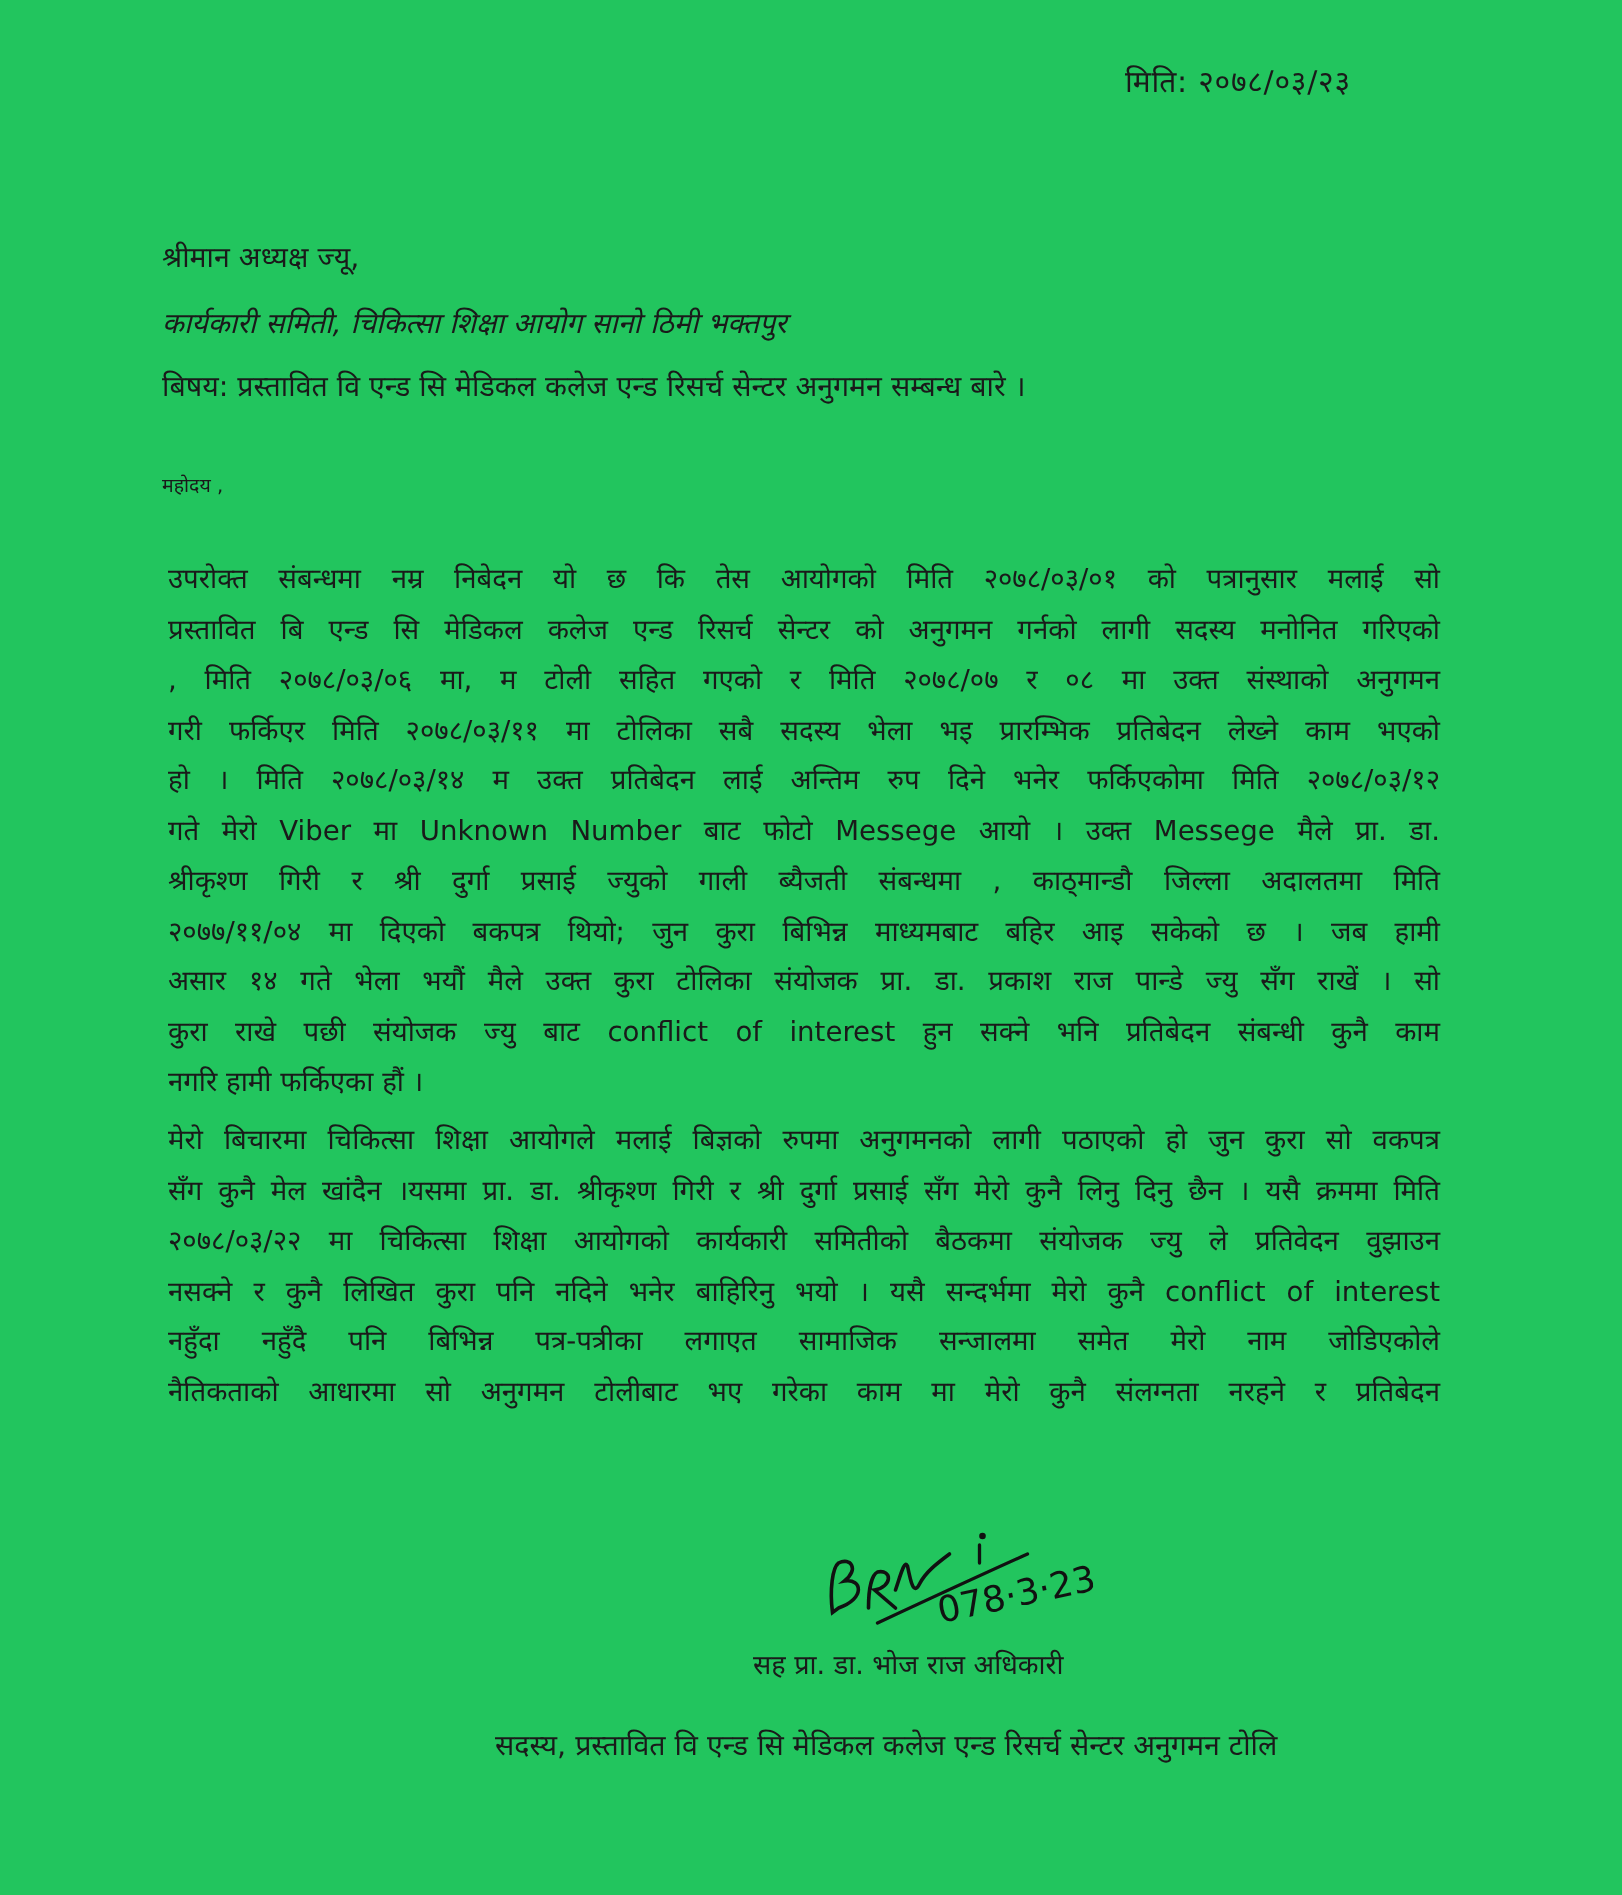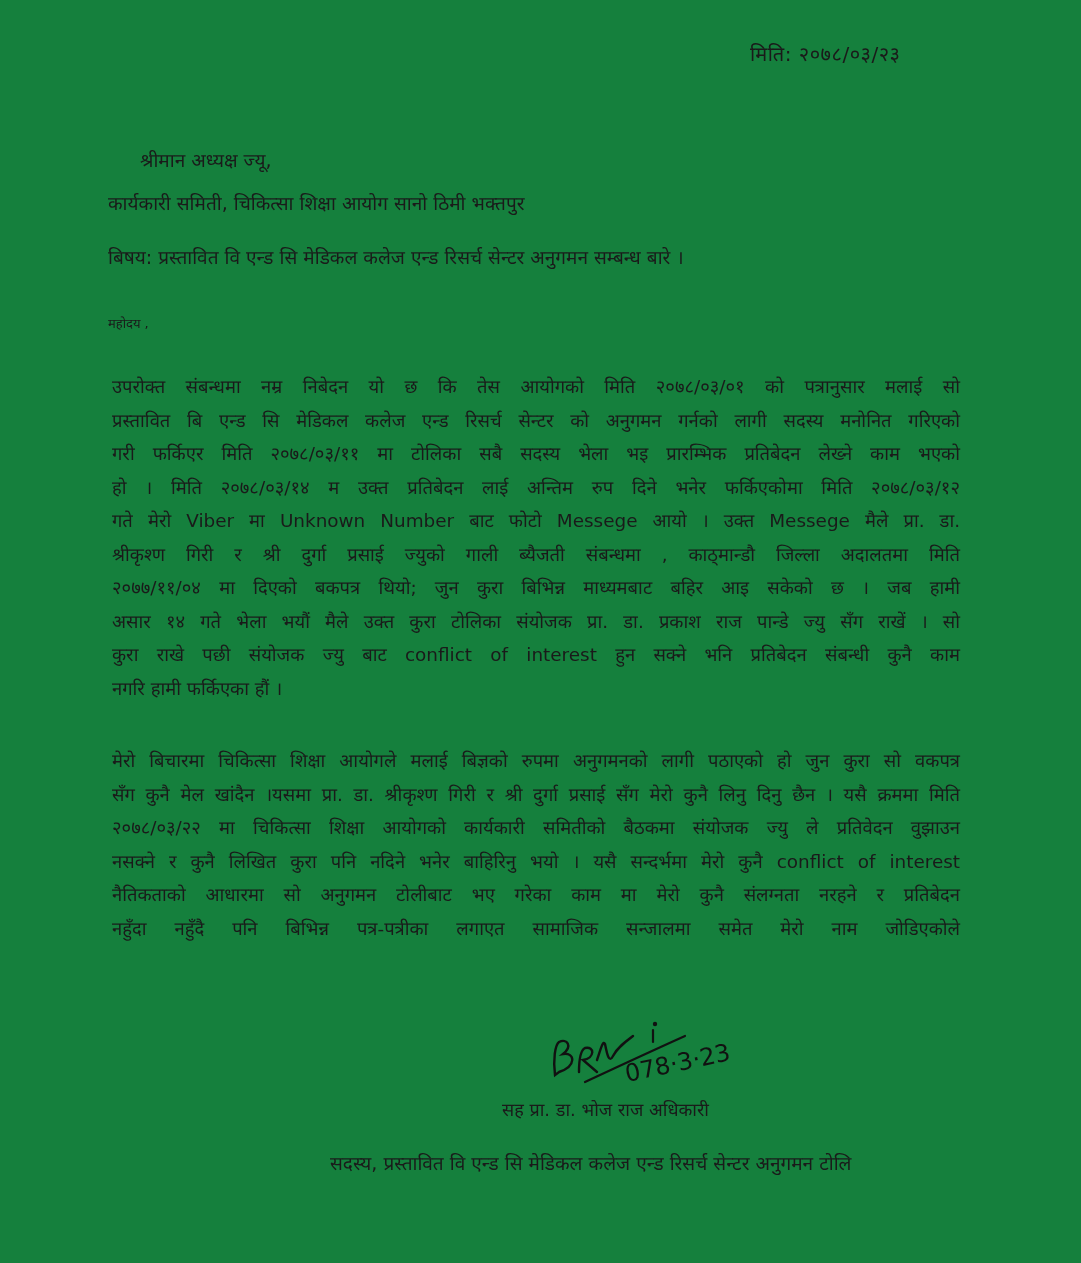--- a/index.html
+++ b/index.html
@@ -1,25 +1,25 @@
 <!DOCTYPE html>
 <html><head>
   <meta charset="utf-8">
   <style>
     html, body { margin: 0; padding: 0; background: #ffffff; }
     body {
       width: 1081px; height: 1263px; position: relative; overflow: hidden;
       font-family: "DejaVu Sans", "Liberation Sans", sans-serif;
       color: #1a1a1a;
     }
-    .page { position: absolute; left: 0; top: 0; width: 1081px; height: 1263px; background: #15803d; }
+    .page { position: absolute; left: 0; top: 0; width: 1081px; height: 1263px; background: #22c55e; }
     .date { position: absolute; left: 750px; top: 40px; font-size: 20px; letter-spacing: 0.5px; }
     .addr { position: absolute; left: 108px; font-size: 19px; line-height: 36px; }
-    .addr1 { top: 142px; margin-left: 32px; }
-    .addr2 { top: 185px; }
+    .addr1 { top: 154px; }
+    .addr2 { top: 198px; font-style: italic; }
     .subject { position: absolute; left: 108px; top: 244px; font-size: 19px; }
     .salutation { position: absolute; left: 108px; top: 314px; font-size: 13px; }
     .para { position: absolute; left: 112px; width: 848px; font-size: 18.4px; line-height: 33.5px; text-align: justify; }
     .para .line { display: block; white-space: nowrap; text-align-last: justify; text-align: justify; }
     .para .line.last { text-align-last: left; }
     .p1 { top: 352px; margin-top: 18px; }
     .p2 { top: 744px; }
     .sig-block { position: absolute; left: 545px; top: 1020px; width: 200px; height: 70px; }
     .sig-svg { position: absolute; left: 0; top: 0; }
     .signer { position: absolute; left: 502px; top: 1097px; font-size: 18px; }
@@ -33,37 +33,38 @@
 
   <div class="addr addr1">श्रीमान अध्यक्ष ज्यू,</div>
   <div class="addr addr2">कार्यकारी समिती, चिकित्सा शिक्षा आयोग सानो ठिमी भक्तपुर</div>
 
   <div class="subject">बिषय: प्रस्तावित वि एन्ड सि मेडिकल कलेज एन्ड रिसर्च सेन्टर अनुगमन सम्बन्ध बारे ।</div>
   <div class="salutation">महोदय ,</div>
 
   <div class="para p1">
     <span class="line">उपरोक्त संबन्धमा नम्र निबेदन यो छ कि तेस आयोगको मिति २०७८/०३/०१ को पत्रानुसार मलाई सो</span>
     <span class="line">प्रस्तावित बि एन्ड सि मेडिकल कलेज एन्ड रिसर्च सेन्टर को अनुगमन गर्नको लागी सदस्य मनोनित गरिएको</span>
+    <span class="line">, मिति २०७८/०३/०६ मा, म टोली सहित गएको र मिति २०७८/०७ र ०८ मा उक्त संस्थाको अनुगमन</span>
     <span class="line">गरी फर्किएर मिति २०७८/०३/११ मा टोलिका सबै सदस्य भेला भइ प्रारम्भिक प्रतिबेदन लेख्ने काम भएको</span>
     <span class="line">हो । मिति २०७८/०३/१४ म उक्त प्रतिबेदन लाई अन्तिम रुप दिने भनेर फर्किएकोमा मिति २०७८/०३/१२</span>
     <span class="line">गते मेरो Viber मा Unknown Number बाट फोटो Messege आयो । उक्त Messege मैले प्रा. डा.</span>
     <span class="line">श्रीकृश्ण गिरी र श्री दुर्गा प्रसाई ज्युको गाली ब्यैजती संबन्धमा , काठ्मान्डौ जिल्ला अदालतमा मिति</span>
     <span class="line">२०७७/११/०४ मा दिएको बकपत्र थियो; जुन कुरा बिभिन्न माध्यमबाट बहिर आइ सकेको छ । जब हामी</span>
     <span class="line">असार १४ गते भेला भयौं मैले उक्त कुरा टोलिका संयोजक प्रा. डा. प्रकाश राज पान्डे ज्यु सँग राखें । सो</span>
     <span class="line">कुरा राखे पछी संयोजक ज्यु बाट conflict of interest हुन सक्ने भनि प्रतिबेदन संबन्धी कुनै काम</span>
     <span class="line last">नगरि हामी फर्किएका हौं ।</span>
   </div>
 
   <div class="para p2">
     <span class="line">मेरो बिचारमा चिकित्सा शिक्षा आयोगले मलाई बिज्ञको रुपमा अनुगमनको लागी पठाएको हो जुन कुरा सो वकपत्र</span>
     <span class="line">सँग कुनै मेल खांदैन ।यसमा प्रा. डा. श्रीकृश्ण गिरी र श्री दुर्गा प्रसाई सँग मेरो कुनै लिनु दिनु छैन । यसै क्रममा मिति</span>
     <span class="line">२०७८/०३/२२ मा चिकित्सा शिक्षा आयोगको कार्यकारी समितीको बैठकमा संयोजक ज्यु ले प्रतिवेदन वुझाउन</span>
     <span class="line">नसक्ने र कुनै लिखित कुरा पनि नदिने भनेर बाहिरिनु भयो । यसै सन्दर्भमा मेरो कुनै conflict of interest</span>
+    <span class="line">नहुँदा नहुँदै पनि बिभिन्न पत्र-पत्रीका लगाएत सामाजिक सन्जालमा समेत मेरो नाम जोडिएकोले</span>
     <span class="line">नैतिकताको आधारमा सो अनुगमन टोलीबाट भए गरेका काम मा मेरो कुनै संलग्नता नरहने र प्रतिबेदन</span>
-    <span class="line">नहुँदा नहुँदै पनि बिभिन्न पत्र-पत्रीका लगाएत सामाजिक सन्जालमा समेत मेरो नाम जोडिएकोले</span>
   </div>
 
   <div class="sig-block">
     <svg class="sig-svg" width="200" height="70" viewBox="0 0 200 70">
 
       <path d="M10 55 C8 40, 10 25, 14 22 C22 18, 28 26, 18 34 C30 32, 32 46, 14 52 Z" fill="none" stroke="#111" stroke-width="2.4" stroke-linecap="round"></path>
 
       <path d="M34 52 C34 40, 36 30, 40 28 C50 26, 50 38, 38 40 L52 52" fill="none" stroke="#111" stroke-width="2.4" stroke-linecap="round"></path>
 
       <path d="M52 40 C56 28, 58 20, 60 24 C62 34, 64 44, 68 36 C72 28, 80 22, 88 16" fill="none" stroke="#111" stroke-width="2.4" stroke-linecap="round"></path>

